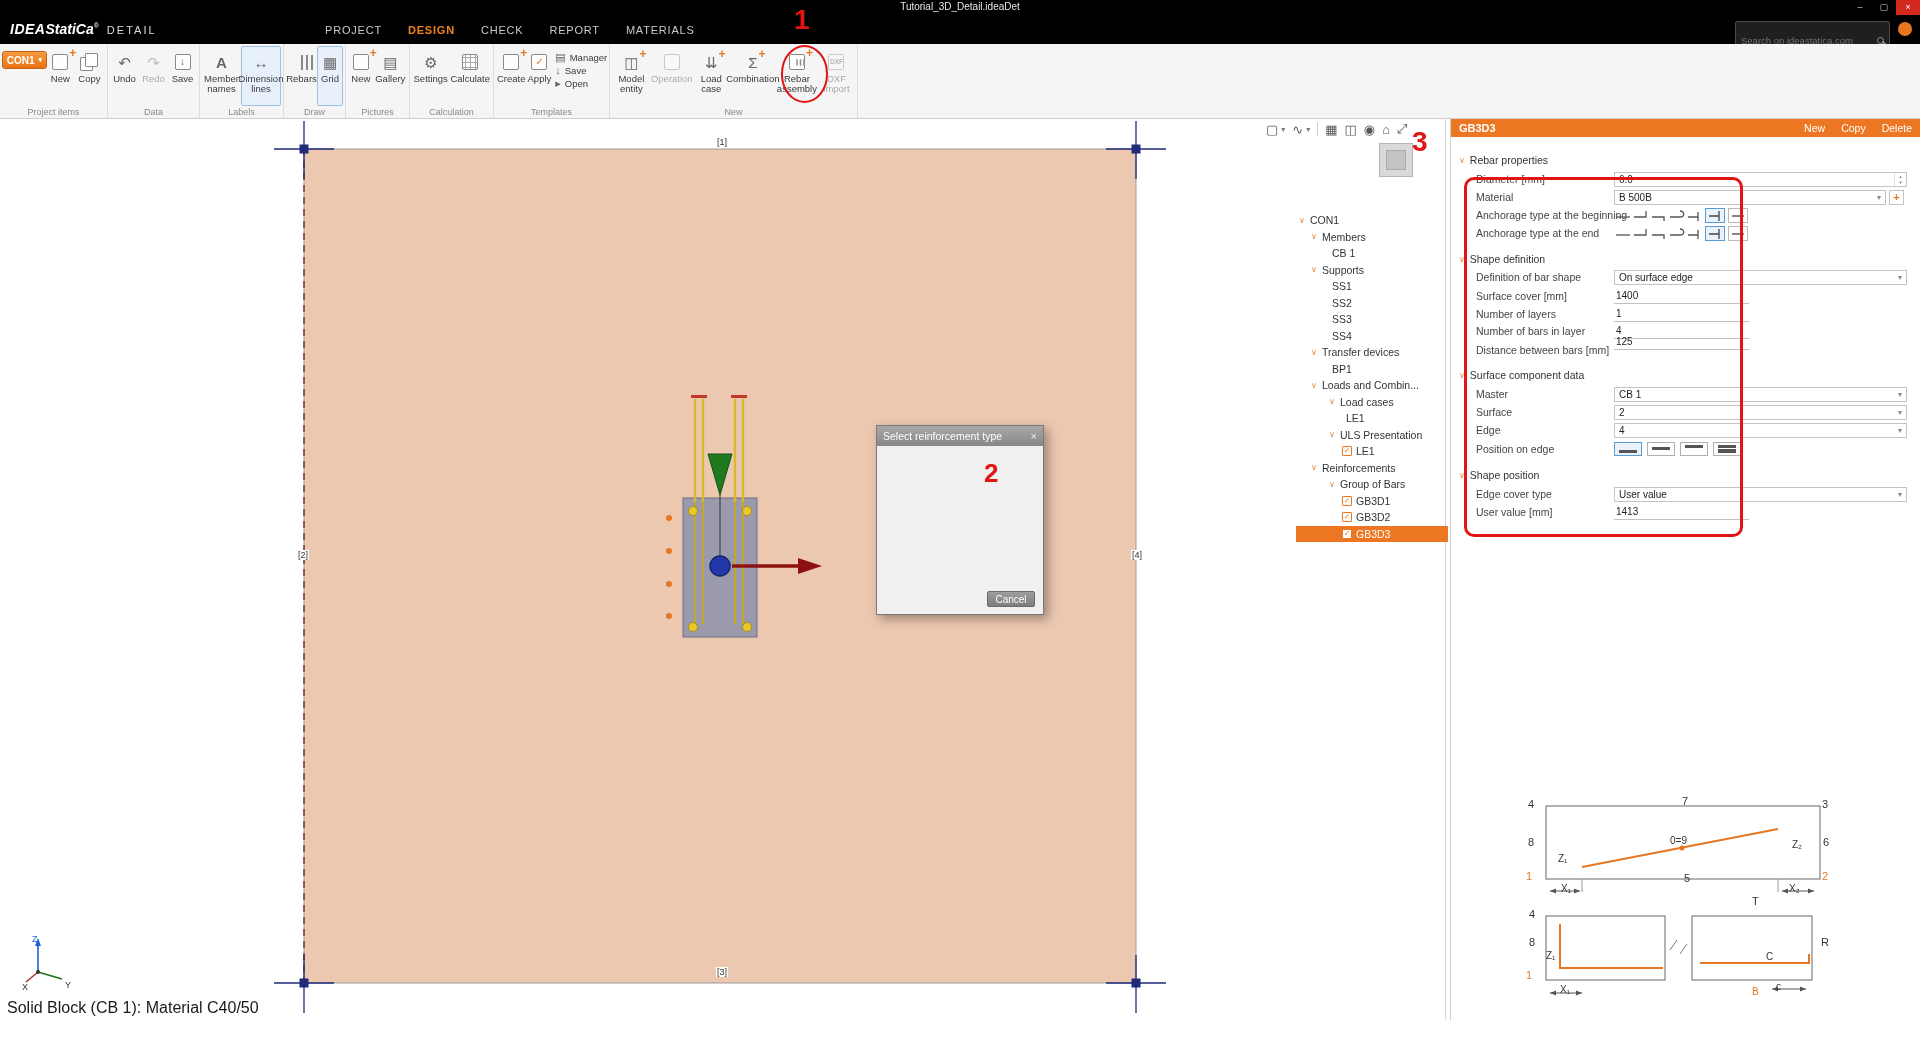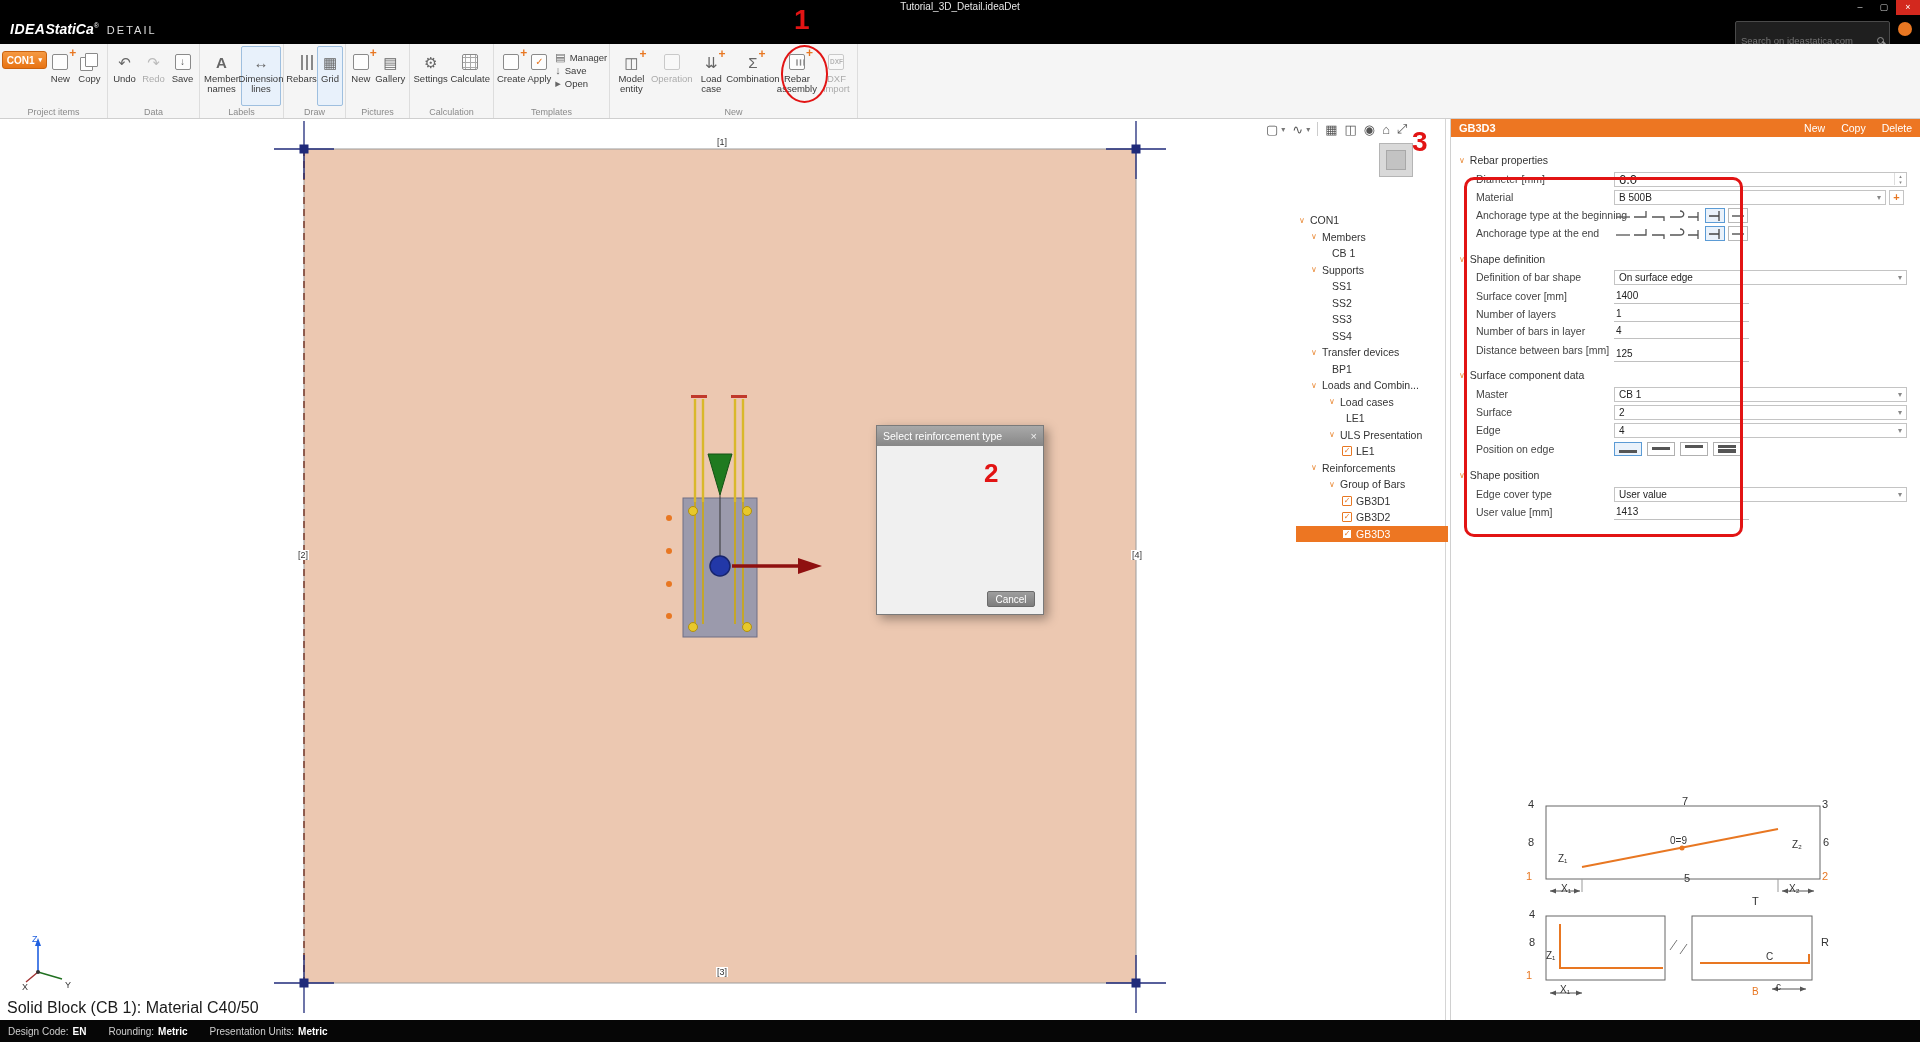--- a/index.html
+++ b/index.html
@@ -100,21 +100,21 @@
   .pbody{position:relative;height:883px}
   .psec{position:absolute;left:8px;height:16px;display:flex;align-items:center;gap:5px;font-size:10.5px;color:#333}
   .psec .tch{width:auto}
   .plabel{position:absolute;left:25px;font-size:10.5px;color:#444;height:16px;display:flex;align-items:center}
   .pctrl{position:absolute;left:163px;height:16px;display:flex;align-items:center;gap:3px}
   .dd{height:15px;border:1px solid #c4c4c4;background:#fff;font-size:10px;color:#222;display:flex;align-items:center;justify-content:space-between;padding:0 4px}
   .dd .caret{color:#888;font-size:8px;margin-left:6px}
   .ddw{width:293px}
   .ddm{width:272px}
   .spinbox{width:293px;height:15px;border:1px solid #c4c4c4;background:#fff;display:flex;align-items:center}
-  .spinbox input{flex:1;border:none;outline:none;font-size:13px;color:#222;padding:0 4px;min-width:0;background:transparent}
+  .spinbox input{flex:1;border:none;outline:none;font-size:10px;color:#222;padding:0 4px;min-width:0;background:transparent}
   .spin{display:flex;flex-direction:column;width:12px;border-left:1px solid #ddd;color:#888;font-size:5px;line-height:6px;text-align:center}
   .uin{width:135px;height:15px;border:none;border-bottom:1px solid #c0c0c0;font-size:10px;color:#222;outline:none;background:transparent;padding:0 2px}
   .plusbtn{width:15px;height:15px;border:1px solid #c4c4c4;background:#fff;color:#E87722;font-weight:bold;font-size:11px;display:flex;align-items:center;justify-content:center}
   .anch{flex:0 0 auto}
   .anch path{stroke:#555;stroke-width:1.3;fill:none}
   .anbtn{width:20px;height:15px;border:1px solid #b9b9b9;background:#fff;display:flex;align-items:center;justify-content:center}
   .anbtn.selb{border-color:#5b9bd5;background:#eaf2fb}
   .posbtn{width:28px;height:14px;border:1px solid #b0b0b0;background:#fff;position:relative}
   .posbtn.selb{border-color:#5b9bd5;background:#eaf2fb}
   .posbtn i{position:absolute;left:4px;right:4px;height:3px;background:#555}
@@ -143,20 +143,27 @@
     <div class="winctl">
       <span>–</span>
       <span>▢</span>
       <span class="close">×</span>
     </div>
   </div>
 
   <div class="menubar">
     <div class="logo">
       <span class="idea">IDEA</span><span class="statica">StatiCa</span><span class="reg">®</span><span class="module">DETAIL</span>
+    </div>
+    <div class="tabs">
+      <span class="tab">PROJECT</span>
+      <span class="tab active">DESIGN</span>
+      <span class="tab">CHECK</span>
+      <span class="tab">REPORT</span>
+      <span class="tab">MATERIALS</span>
     </div>
     <div class="searchbox">
       <input type="text" placeholder="Search on ideastatica.com" style="">
       <span class="mag"></span>
     </div>
     <div class="avatar"></div>
   </div>
 
   <div class="ribbon">
 
@@ -648,21 +655,21 @@
       <div class="pctrl" style="top:169px">
           <input class="uin" value="1" style="">
         </div>
 
       <div class="plabel" style="top:186px">Number of bars in layer</div>
       <div class="pctrl" style="top:186px">
           <input class="uin" value="4" style="">
         </div>
 
       <div class="plabel" style="top:205px">Distance between bars [mm]</div>
-      <div class="pctrl" style="top:209px">
+      <div class="pctrl" style="top:197px">
           <input class="uin" value="125" style="">
         </div>
 
       <div class="psec" style="top:230px">
           <span class="tch">∨</span>
           <span>Surface component data</span>
         </div>
 
       <div class="plabel" style="top:249px">Master</div>
       <div class="pctrl" style="top:249px">
@@ -766,19 +773,14 @@
   <span class="dlab" style="left:1529px;top:908px">4</span>
   <span class="dlab" style="left:1529px;top:936px">8</span>
   <span class="dlab orange" style="left:1526px;top:969px">1</span>
   <span class="dlab s10" style="left:1546px;top:950px">Z₁</span>
   <span class="dlab s10" style="left:1560px;top:984px">X₁</span>
   <span class="dlab" style="left:1821px;top:936px">R</span>
   <span class="dlab s10" style="left:1766px;top:951px">C</span>
   <span class="dlab s10" style="left:1776px;top:981px">c</span>
   <span class="dlab s10 orange" style="left:1752px;top:986px">B</span>
 
-  <div class="statusbar">
-    <span><span>Design Code:</span><b>EN</b></span>
-    <span><span>Rounding:</span><b>Metric</b></span>
-    <span><span>Presentation Units:</span><b>Metric</b></span>
-  </div>
 
 </div>
 
 </body></html>

